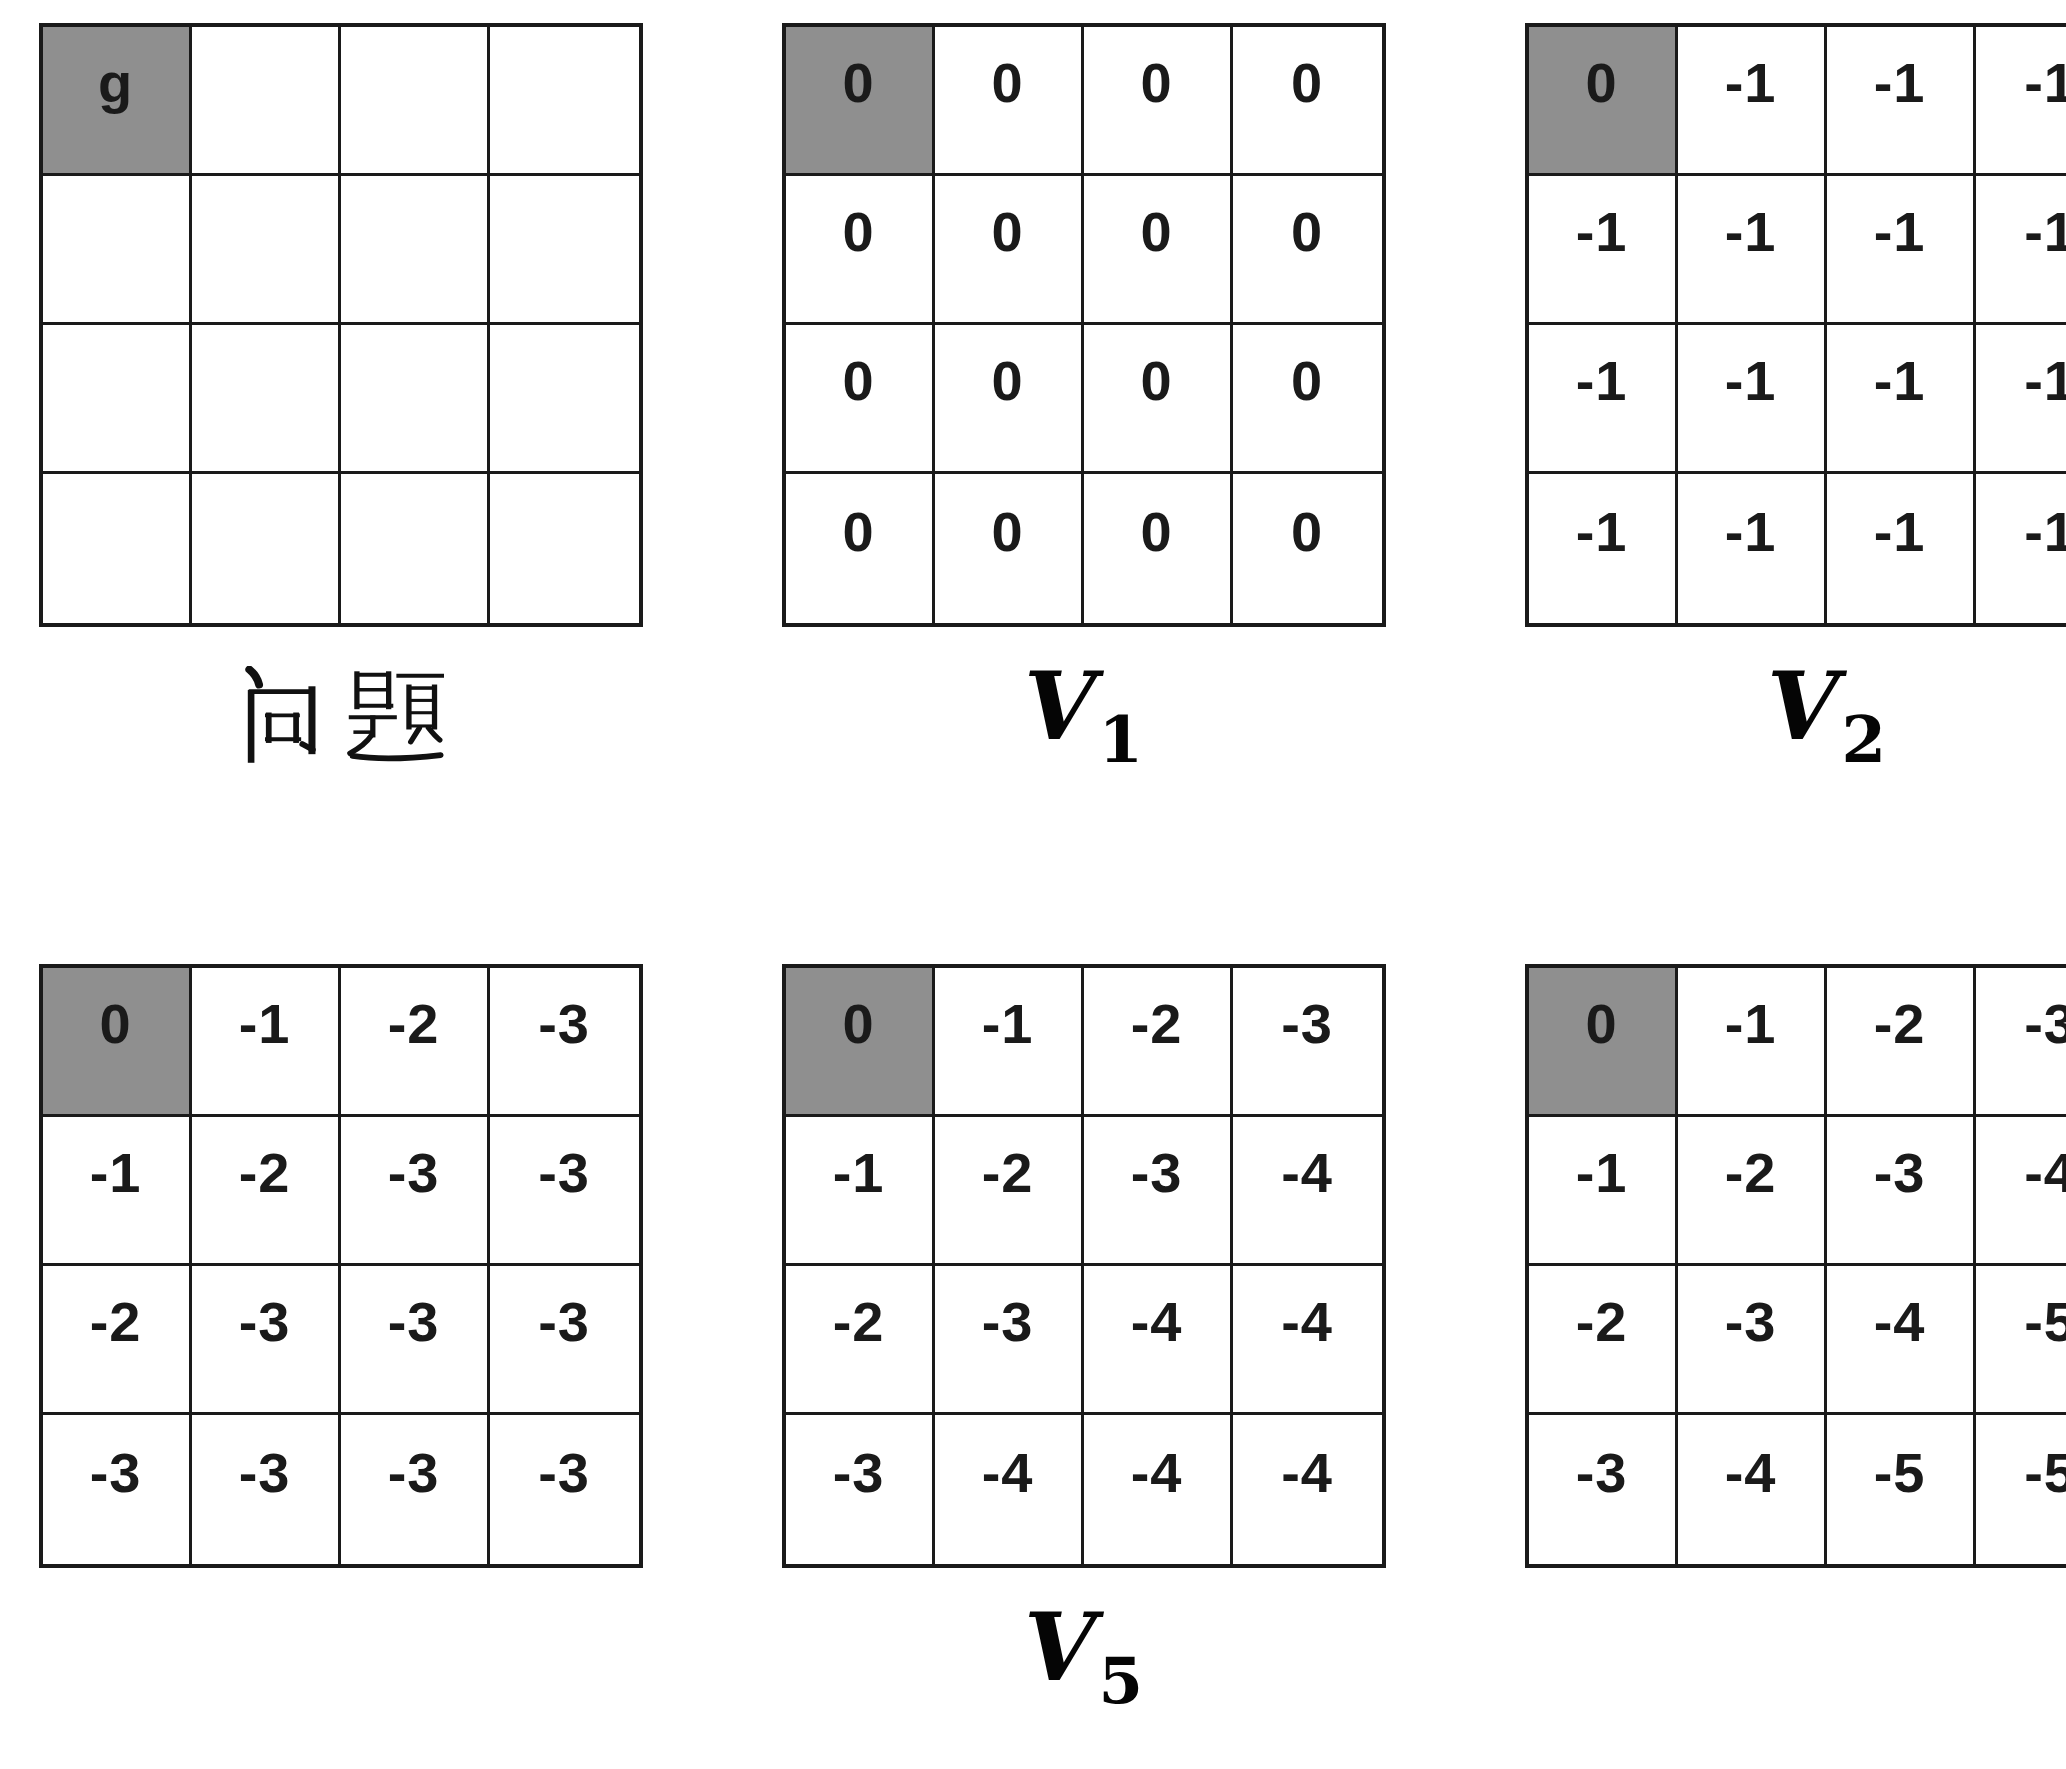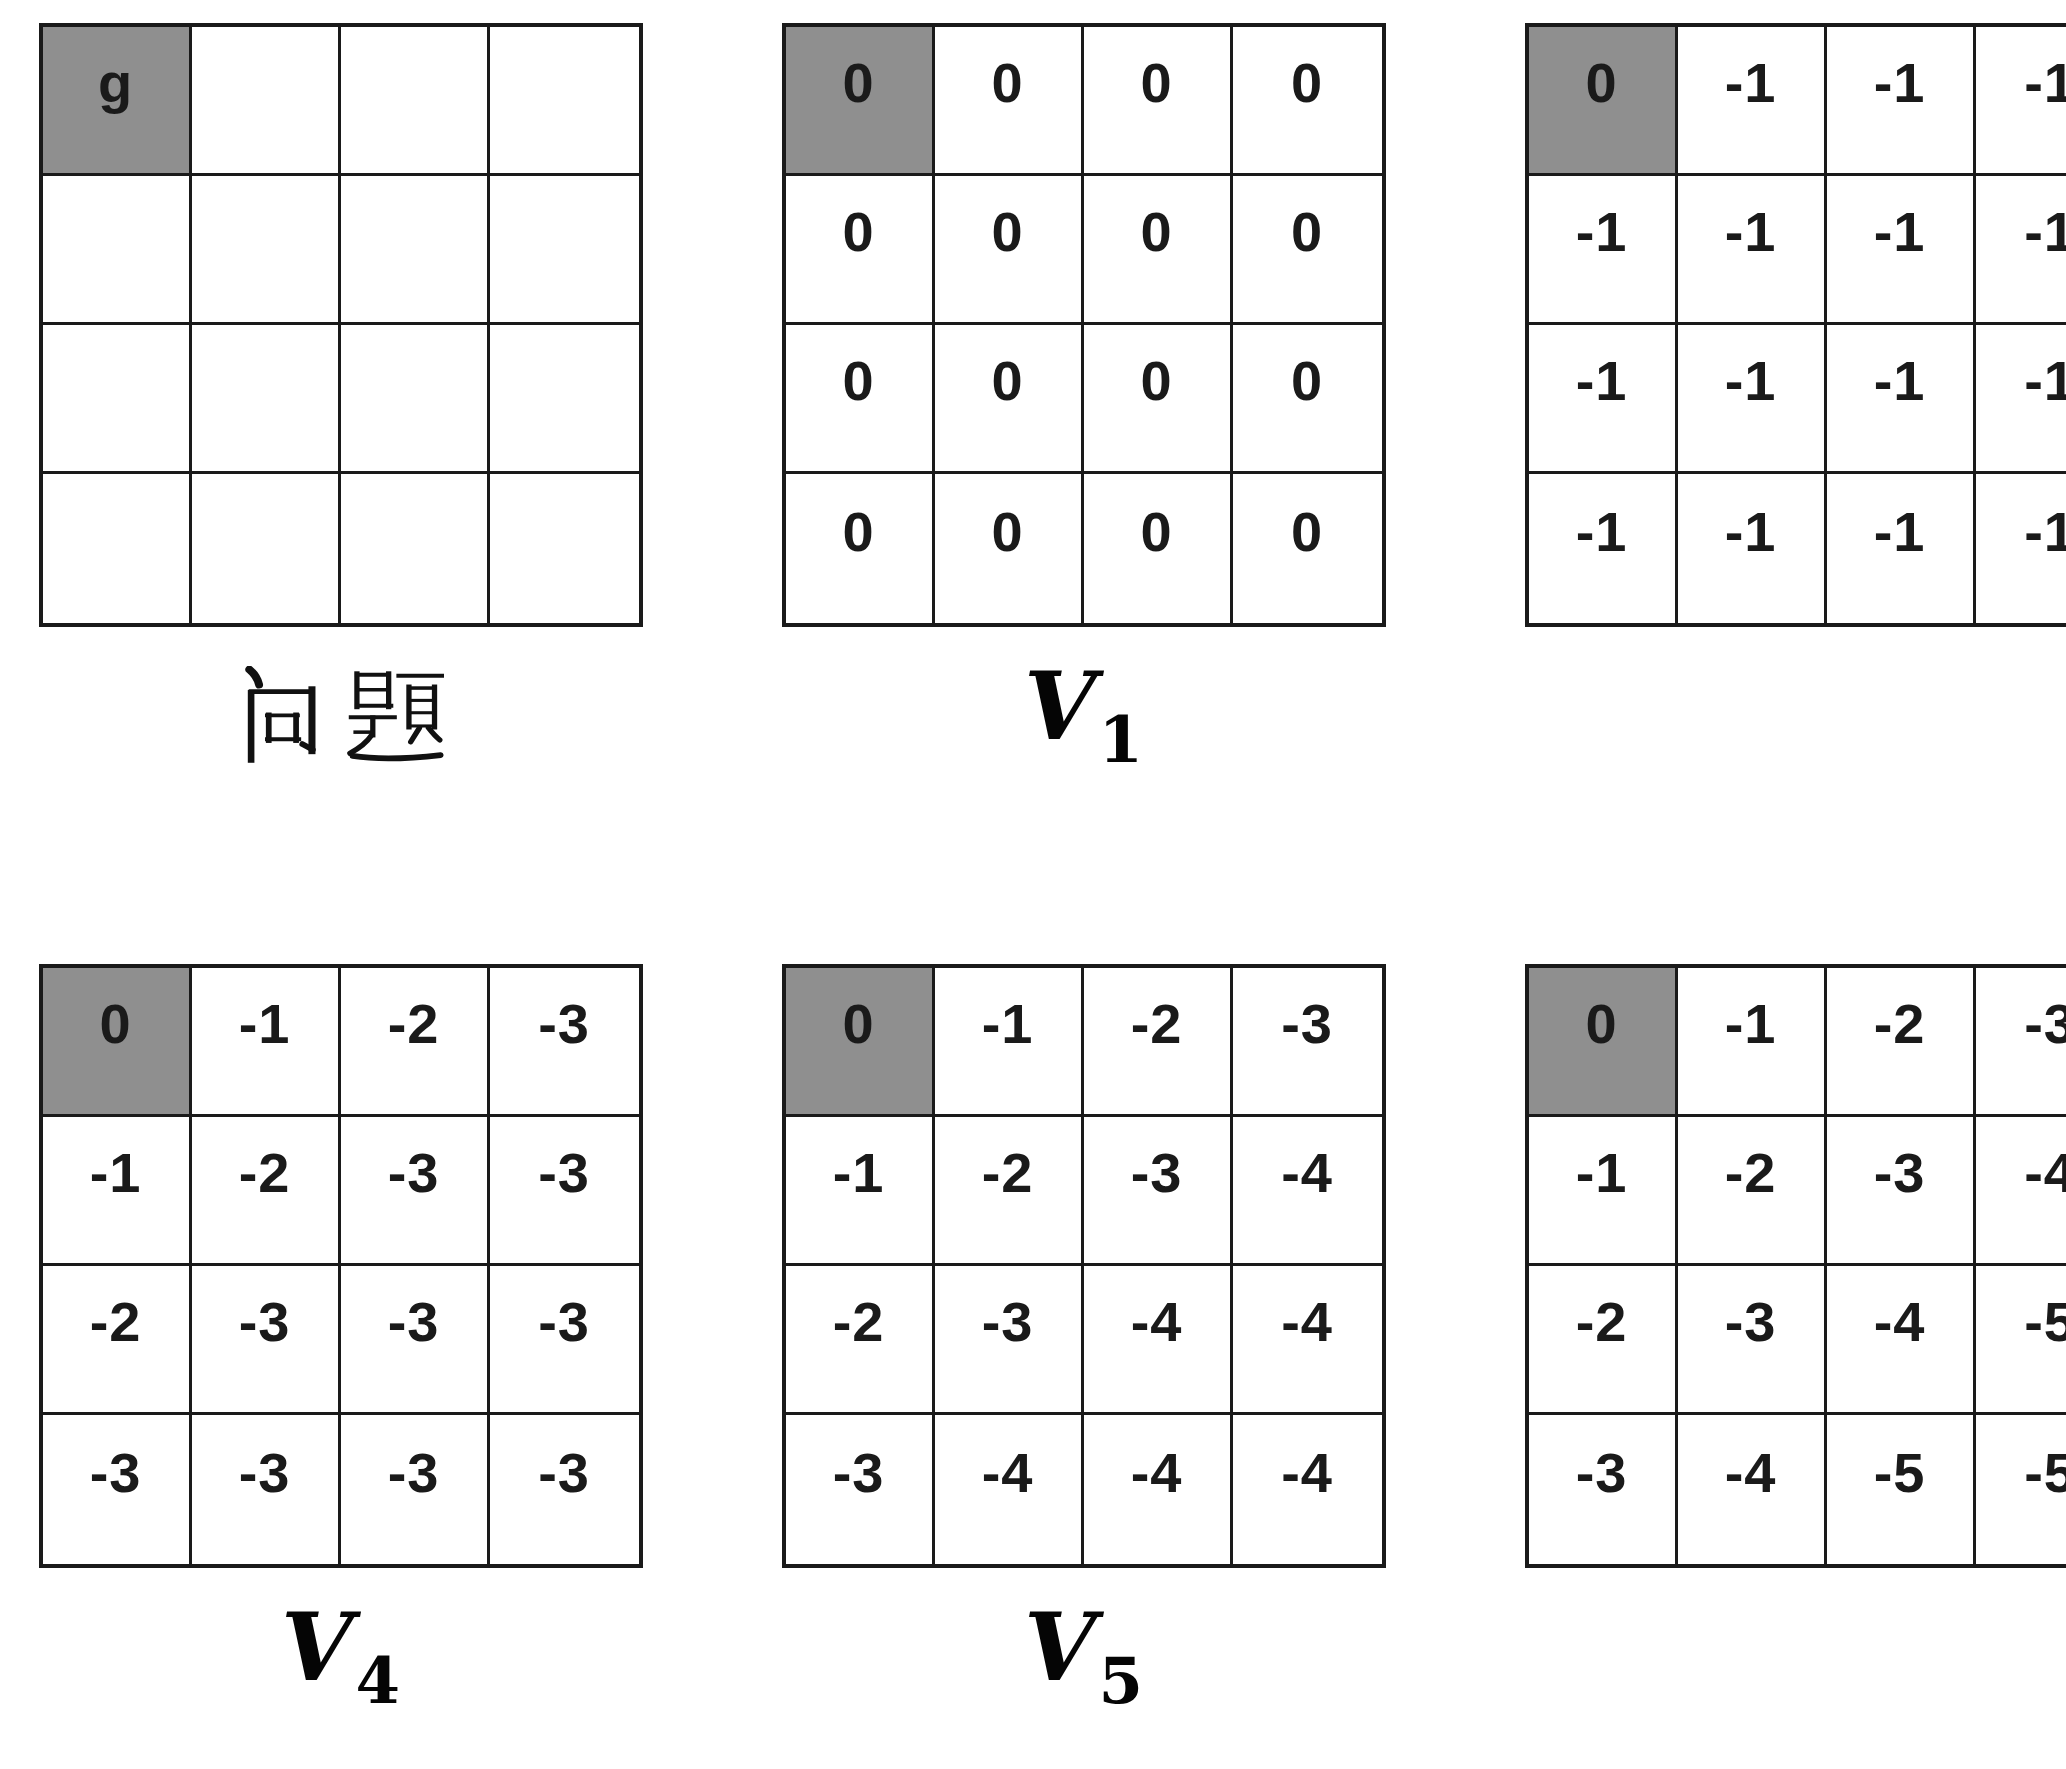--- a/index.html
+++ b/index.html
@@ -152,20 +152,24 @@
           <div class="cell">-1</div>
           <div class="cell">-1</div>
           <div class="cell">-1</div>
           <div class="cell">-1</div>
           <div class="cell">-1</div>
           <div class="cell">-1</div>
           <div class="cell">-1</div>
           <div class="cell">-1</div>
           <div class="cell">-1</div>
         </div>
+    <div class="label">
+      <span class="label-math"><span class="vsym">V</span><span class="vsub">2</span></span>
+
+    </div>
   </div>
 
 </div>
   <div class="row second" id="row-1">
   <div class="block">
     <div class="grid">
           <div class="cell goal" style="background: rgb(143, 143, 143);">0</div>
           <div class="cell">-1</div>
           <div class="cell">-2</div>
           <div class="cell">-3</div>
@@ -175,24 +179,20 @@
           <div class="cell">-3</div>
           <div class="cell">-2</div>
           <div class="cell">-3</div>
           <div class="cell">-3</div>
           <div class="cell">-3</div>
           <div class="cell">-3</div>
           <div class="cell">-3</div>
           <div class="cell">-3</div>
           <div class="cell">-3</div>
         </div>
-    <div class="label">
-      <span class="label-math"><span class="vsym">V</span><span class="vsub">4</span></span>
-
-    </div>
   </div>
 
   <div class="block">
     <div class="grid">
           <div class="cell goal" style="background: rgb(143, 143, 143);">0</div>
           <div class="cell">-1</div>
           <div class="cell">-2</div>
           <div class="cell">-3</div>
           <div class="cell">-1</div>
           <div class="cell">-2</div>

